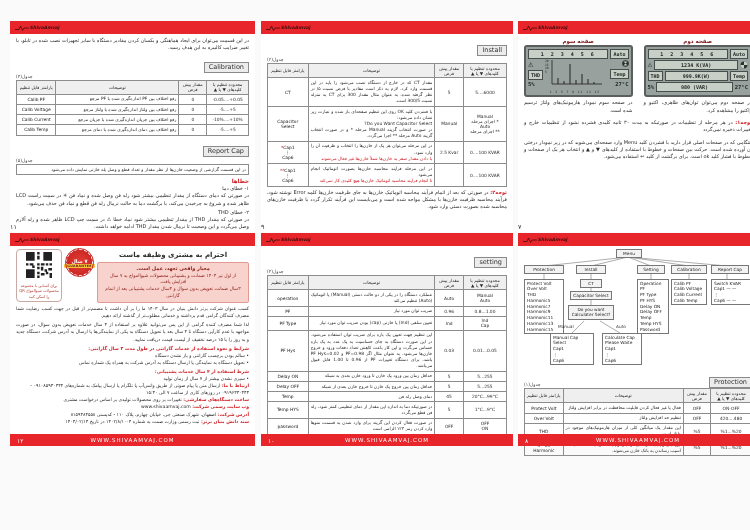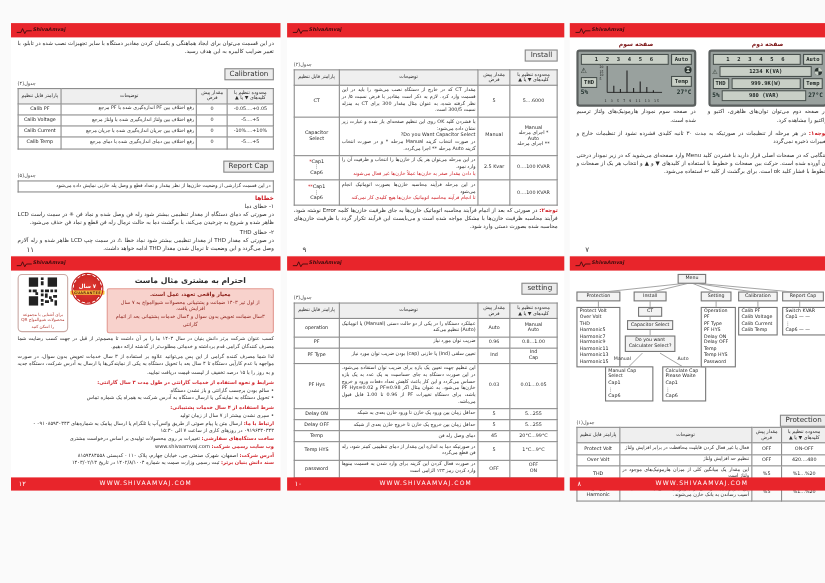--- a/index.html
+++ b/index.html
@@ -23,21 +23,21 @@
   table.t { width:100%; border-collapse:collapse; direction:ltr; table-layout:fixed; }
   .t th,.t td { border:1px solid #8d8d8d; font-size:4.4px; padding:1.5px 2px; vertical-align:middle; }
   .t th { background:#efefef; font-weight:normal; direction:rtl; }
   .c-par { width:17%; } .c-desc { width:53%; } .c-def { width:12%; } .c-rng { width:18%; }
   .par { text-align:center; font-size:5px; color:#222; direction:ltr; }
   .des { direction:rtl; text-align:justify; line-height:1.4; }
   .ctr { text-align:center; direction:ltr; }
   .red { color:#cf2128; }
   .redb { color:#cf2128; font-weight:bold; }
   .pre { white-space:pre-line; }
-  .pnum { position:absolute; bottom:1px; left:14px; font-size:6.5px; color:#333; }
+  .pnum { position:absolute; bottom:1px; left:0; font-size:6.5px; color:#333; }
   .ftr { position:absolute; bottom:0; left:0; right:0; height:12px; background:#e8252b; color:#fff;
          display:flex; align-items:center; justify-content:center; }
   .ftr .num { position:absolute; left:7px; font-size:6px; }
   .ftr .url { font-size:5.5px; letter-spacing:1px; }
   
   .lcds { display:flex; direction:rtl; gap:11px; margin-top:1px; }
   .lcdw { width:110px; }
   .lcdlab { font-size:5.5px; color:#7a1113; font-weight:bold; text-align:center; margin-bottom:1px; }
   .lcd { background:#99a19e; border:2px solid #5a5f5e; border-radius:3px; padding:2px; height:52px;
          font-family:"DejaVu Sans Mono",monospace; direction:ltr; }
@@ -303,21 +303,21 @@
       <span class="logo">
         <svg width="14" height="6" viewBox="0 0 14 6">
             <polyline points="0,4.5 4,4.5 5.5,1 7.5,5.5 9,3 14,3" fill="none" stroke="#3f0d0d" stroke-width="0.8"></polyline>
           </svg>
         <span>ShivaAmvaj</span>
       </span>
     </div>
     <div class="pbody" style="padding-bottom:14px;">
       <div class="p12top">
         <div class="p12right">
-          <div class="h12">احترام به مشتری مثال ماست</div>
+          <div class="h12">احترام به مشتری وظیفه ماست</div>
           <div class="pink">
             <b>معیار واقعی تعهد، عمل است.</b>
             <span>از اول تیر ۱۴۰۳ ضمانت و پشتیبانی محصولات شیواامواج به ۷ سال افزایش یافت.</span><br>
             <span>۳سال ضمانت تعویض بدون سوال و ۴سال خدمات پشتیبانی بعد از اتمام گارانتی</span>
           </div>
         </div>
         <div class="stamp">
           <span class="y7">۷ سال</span>
           <span class="band">GUARANTEE</span>
         </div>

